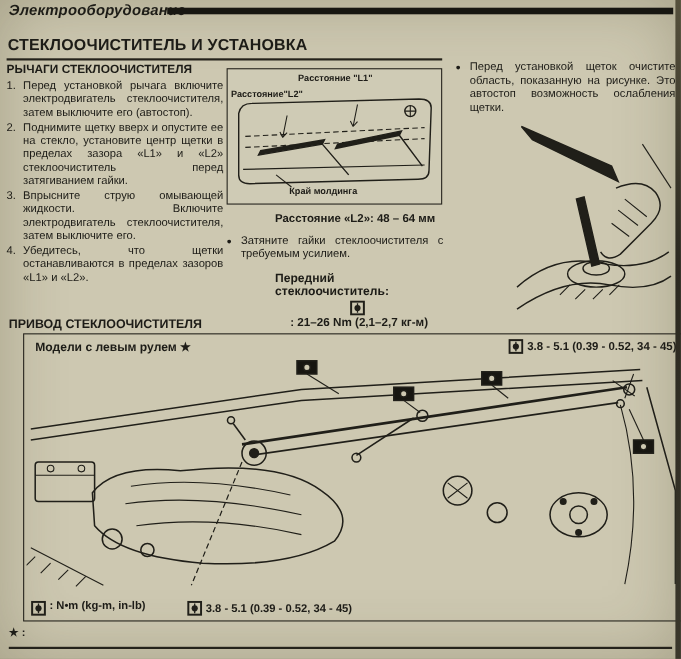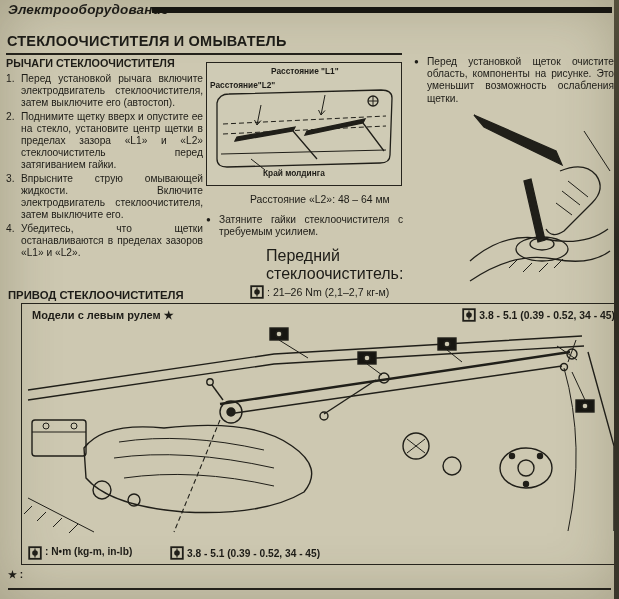--- a/index.html
+++ b/index.html
@@ -4,21 +4,21 @@
 <style>
   html,body{margin:0;padding:0;background:#8a8678;}
   .page{
     position:relative; width:619px; height:599px; overflow:hidden;
     background:#cdc8b1;
     box-shadow: inset 0 0 60px rgba(70,62,30,.28);
     font-family:"Liberation Sans", sans-serif;
     color:#1d1c17;
   }
   .abs{position:absolute;}
-  .b{font-weight:normal;padding-left:44px;}
+  .b{font-weight:bold;padding-left:44px;}
   .jt{text-align:justify;}
   
   .hdr-title{left:8px; top:2px; font-size:13.5px; font-weight:bold; font-style:italic; letter-spacing:.2px;}
   .hdr-bar{left:152px; top:7px; width:460px; height:6px; background:#171611;}
   
   .page-title{left:7px; top:33px; font-size:14.5px; font-weight:bold; letter-spacing:.2px;}
   .title-rule{left:6px; top:53px; width:396px; height:2px; background:#24221b;}
   
   .col-left{left:6px; top:57px; width:197px;}
   .col-mid{left:206px; top:62px; width:197px;}
@@ -31,22 +31,22 @@
   .dist{font-size:10.6px; margin-top:8px;}
   
   .wframe{position:relative; width:194px; height:122px; border:1.4px solid #26241d; background:rgba(255,255,250,.06);}
   .wlabel{position:absolute; font-size:8.3px; font-weight:bold; white-space:nowrap;}
   .lbl-l1{left:64px; top:3px;}
   .lbl-l2{left:3px; top:17px;}
   .lbl-mold{left:56px; top:105px;}
   .mid-block{font-size:10.4px;}
   .bullet-row{display:flex; margin-top:9px; font-size:10.2px; line-height:1.2;}
   .marker{width:13px; flex:none; font-size:8px; padding-top:1px;}
-  .front-label{margin-top:9px; font-size:16px;margin-left:16px;}
-  .torque-row{display:flex; align-items:center; margin-top:2px; font-size:10.6px;}
+  .front-label{margin-top:9px; font-size:11px;}
+  .torque-row{display:flex; align-items:center; margin-top:2px; font-size:10.6px;flex-direction:column;}
   .ticon{display:inline-block; width:14px; height:14px; margin-right:3px; flex:none;}
   .ticon svg{width:14px; height:14px; display:block;}
   
   .hand-illu{margin:6px 0 0 50px; width:148px; height:190px;}
   
   .drive-h{left:8px; top:289px; font-size:11.3px; font-weight:bold;}
   .drive-frame{left:21px; top:303px; width:601px; height:260px; border:1.5px solid #26241d;}
   .model-label{position:absolute; left:10px; top:5px; font-size:11px; font-weight:bold;}
   .model-star{font-weight:bold;}
   .tq-top{position:absolute; right:8px; top:4px; display:flex; align-items:center; font-size:10.4px; font-weight:bold;}
@@ -60,21 +60,21 @@
   svg .ink{stroke:#201f19; fill:none;}
 </style>
 </head>
 <body>
 
 <div class="page">
 
   <div class="abs hdr-title">Электрооборудование</div>
   <div class="abs hdr-bar"></div>
 
-  <div class="abs page-title">СТЕКЛООЧИСТИТЕЛЯ И ОМЫВАТЕЛЬ</div>
+  <div class="abs page-title">СТЕКЛООЧИСТИТЕЛЬ И УСТАНОВКА</div>
   <div class="abs title-rule"></div>
 
   <div class="abs col-left">
     <div class="h-arms">РЫЧАГИ СТЕКЛООЧИСТИТЕЛЯ</div>
 
     <div class="step">
       <span class="step-num">1.</span>
       <span class="step-text jt">Перед установкой рычага включите электродвигатель стеклоочистителя, затем выключите его (автостоп).</span>
     </div>
     <div class="step">
@@ -131,21 +131,21 @@
             <line x1="7" y1="2.6" x2="7" y2="11.4" stroke="#201f19" stroke-width="1.2"></line>
           </svg>
       </span>
       <span>: 21–26 Nm (2,1–2,7 кг-м)</span>
     </div>
   </div>
 
   <div class="abs col-right">
     <div class="bullet-row" style="margin-top:0;">
       <span class="marker">●</span>
-      <span class="jt">Перед установкой щеток очистите область, компоненты на рисунке. Это уменьшит возможность ослабления щетки.</span>
+      <span class="jt">Перед установкой щеток очистите область, показанную на рисунке. Это автостоп возможность ослабления щетки.</span>
     </div>
     <div class="hand-illu">
       <svg viewBox="0 0 148 190" width="148" height="190">
         <g class="ink" stroke-width="1.3">
           <path d="M10,4 L92,40 L98,54 L20,16 Z" fill="#201f19"></path>
           <path d="M6,150 Q40,120 80,128 Q120,136 144,118"></path>
           <path d="M6,170 Q50,140 90,148 Q126,155 146,140"></path>
           <ellipse cx="78" cy="138" rx="26" ry="12"></ellipse>
           <ellipse cx="78" cy="133" rx="12" ry="6"></ellipse>
           <path d="M74,131 L60,70 L67,68 L81,129 Z" fill="#201f19"></path>

